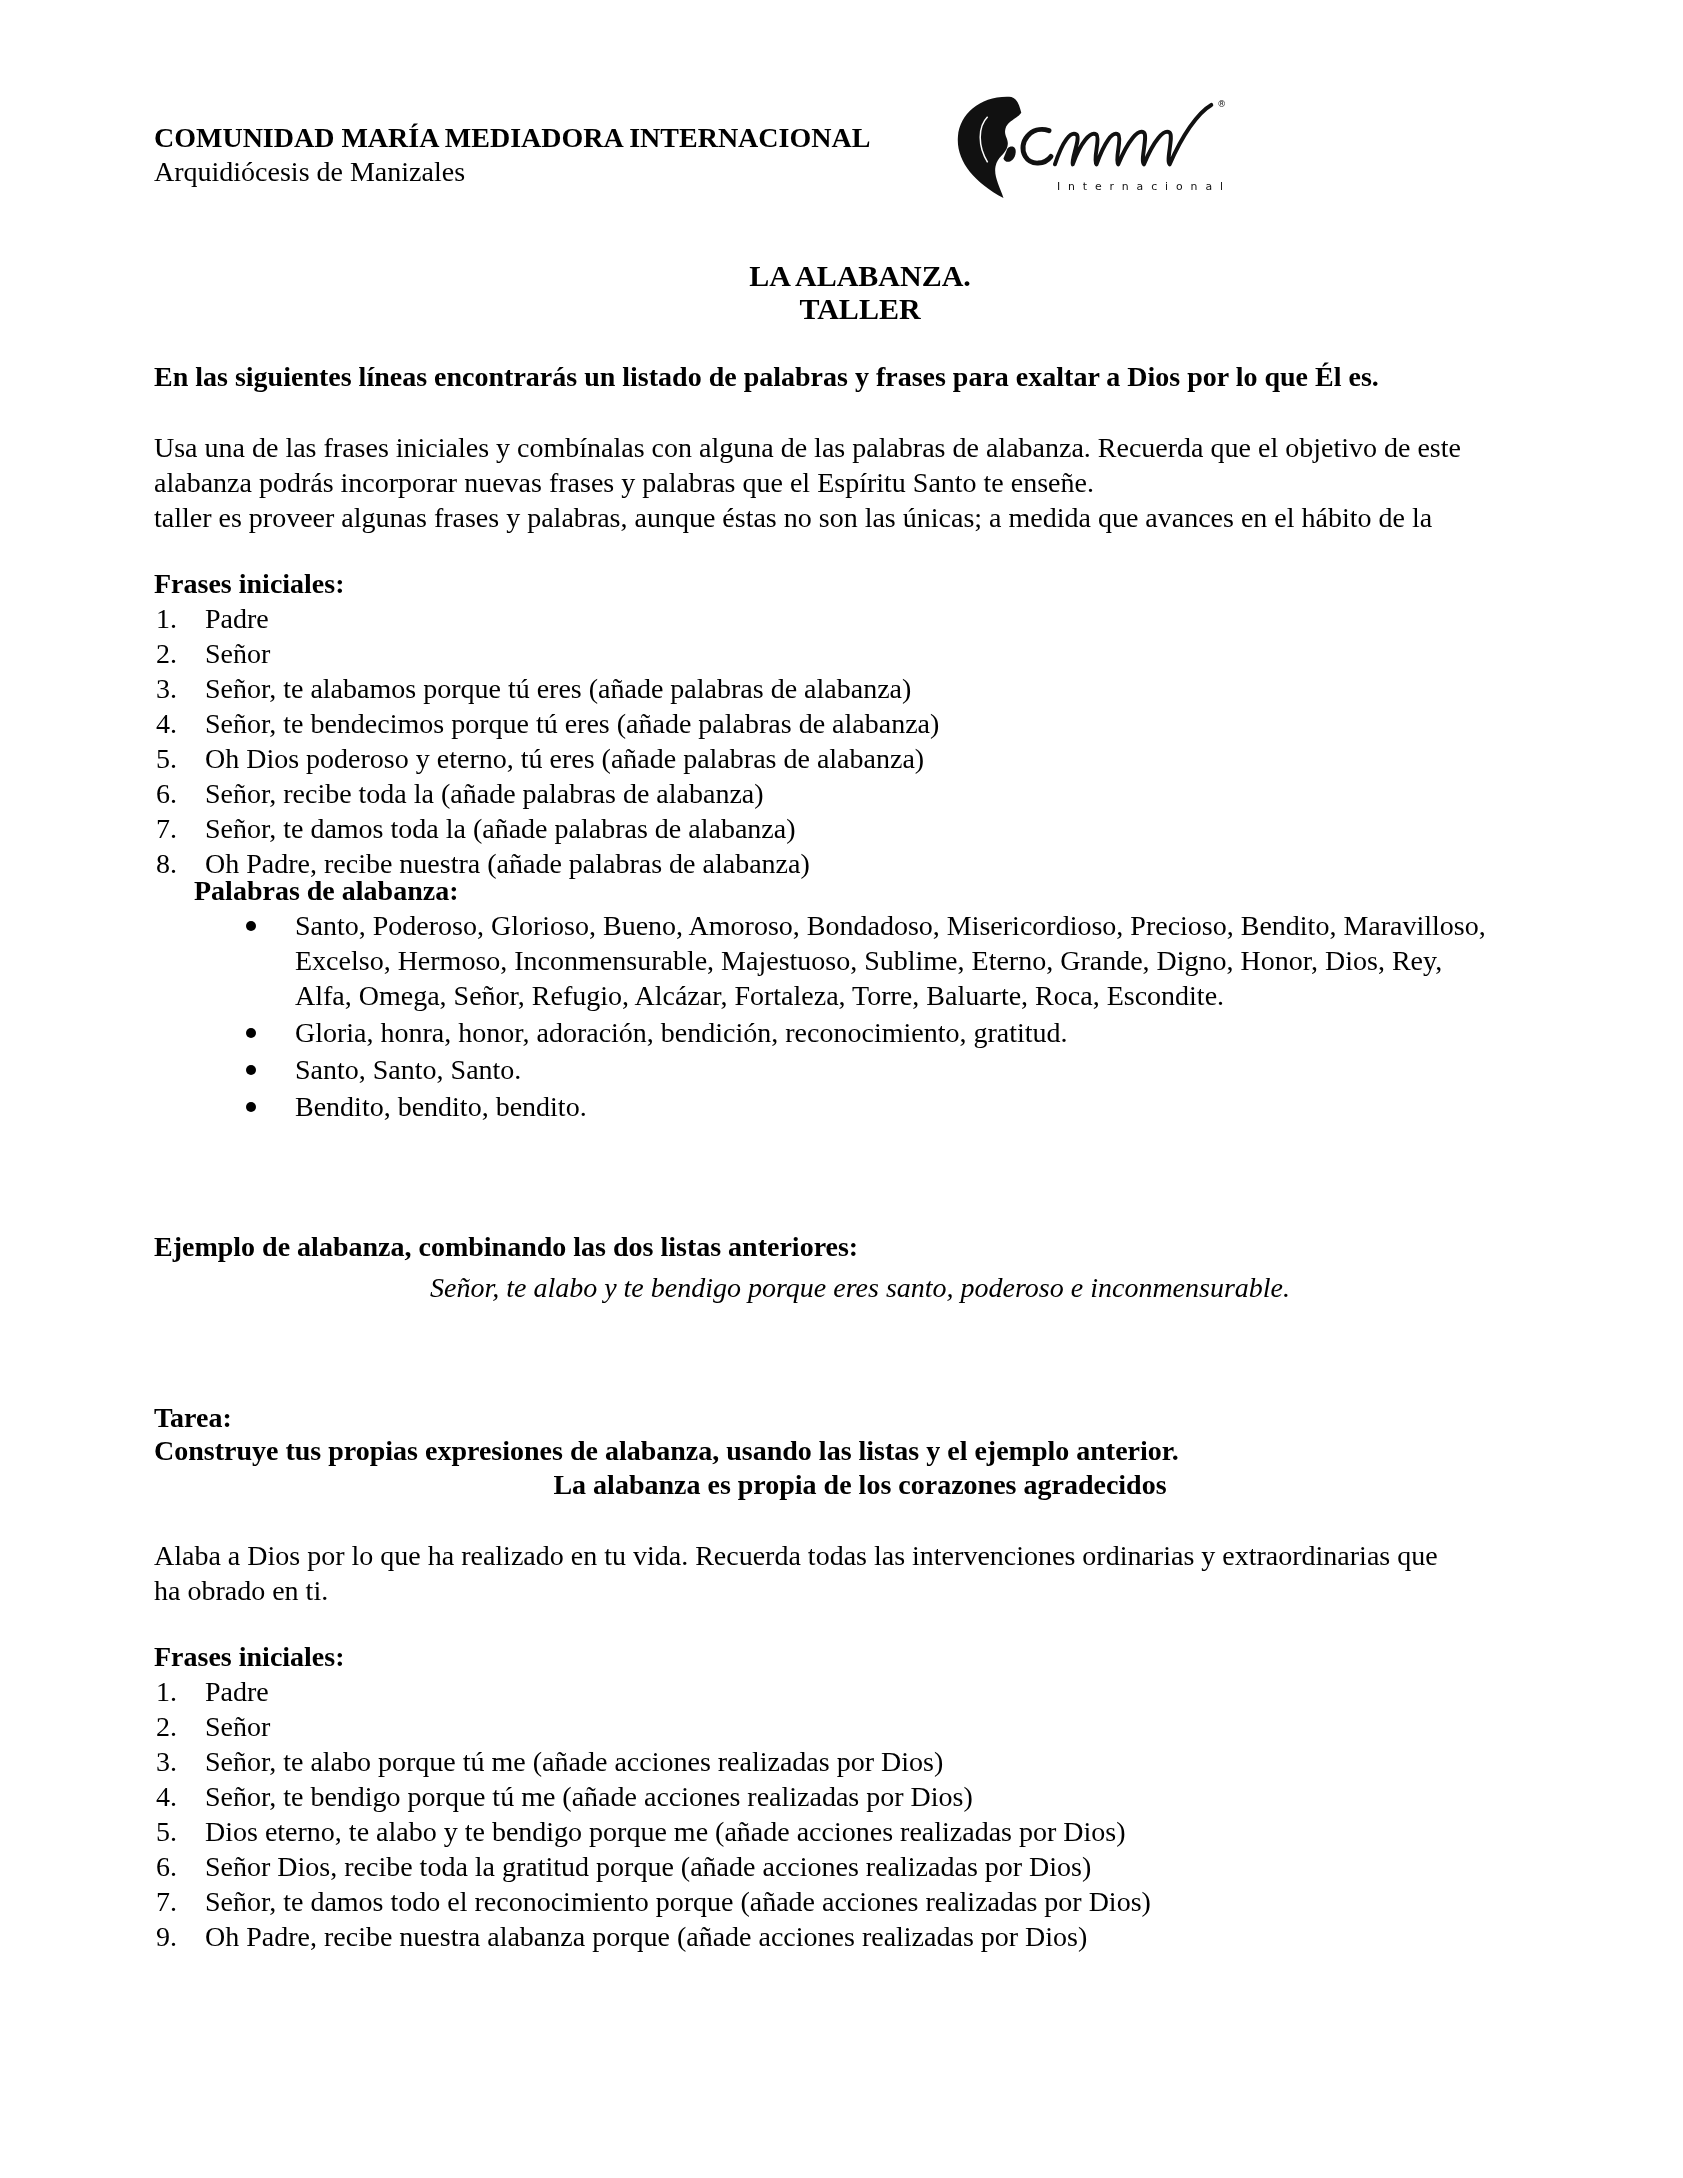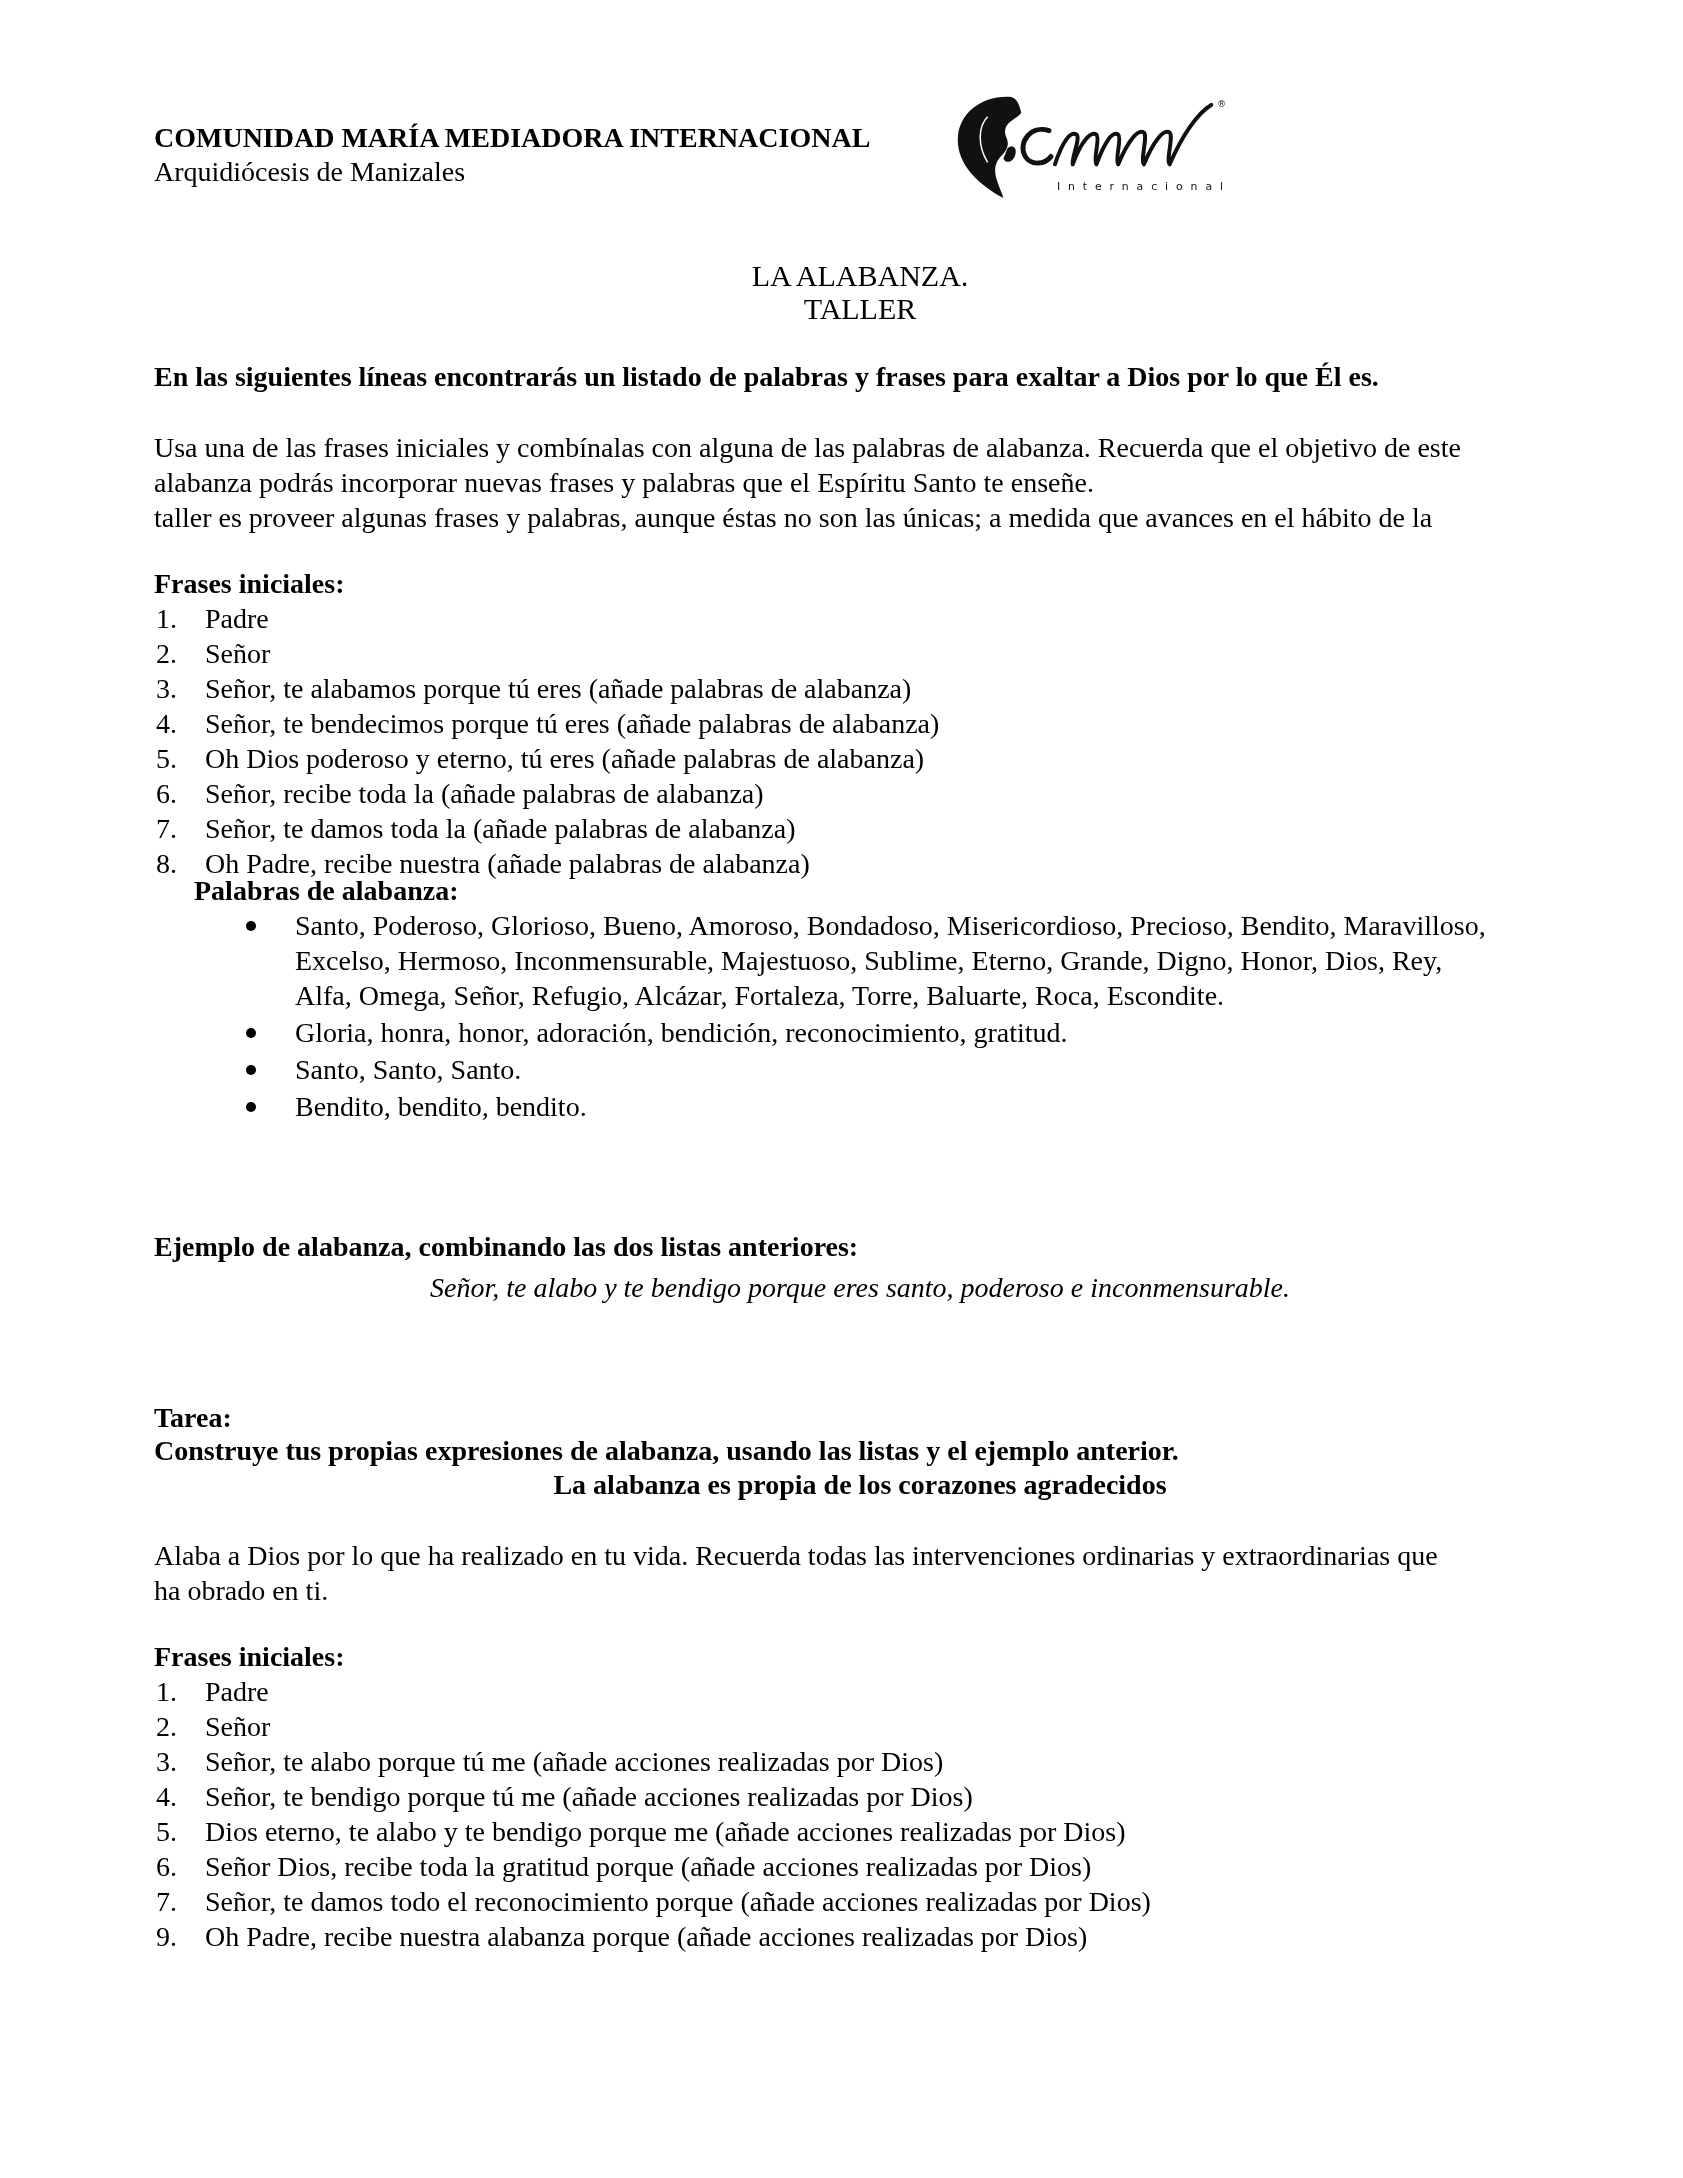--- a/index.html
+++ b/index.html
@@ -10,21 +10,21 @@
   .center { text-align: center; }
   .italic { font-style: italic; }
   .line { display: block; font-family: Liberation Serif, serif; }
   ol.num { list-style: none; margin: 0; padding: 0; }
   ol.num li { position: relative; padding-left: 51px; height: 35px; }
   ol.num li .n { position: absolute; left: 2px; top: 0; }
   ul.bul { list-style: none; margin: 0; padding: 0; }
   ul.bul li { position: relative; padding-left: 101px; margin-bottom: 2px; }
   ul.bul li .dot { position: absolute; left: 52px; top: 13px; width: 10px; height: 10px; border-radius: 50%; background: #000; }
   .logo { position: absolute; left: 952px; top: 91px; width: 287px; height: 111px; }
-  .title { position: absolute; left: 154px; width: 1412px; text-align: center; font-weight: normal; font-size: 30px; line-height: 35px; }
+  .title { position: absolute; left: 154px; width: 1412px; text-align: center; font-weight: bold; font-size: 30px; line-height: 35px; }
 </style>
 </head>
 <body>
 
 <div class="blk bold" style="top:120px;">COMUNIDAD MARÍA MEDIADORA INTERNACIONAL</div>
 <div class="blk" style="top:154px;">Arquidiócesis de Manizales</div>
 
 <div class="logo">
   <svg width="287" height="111" viewBox="0 0 290 112">
 

